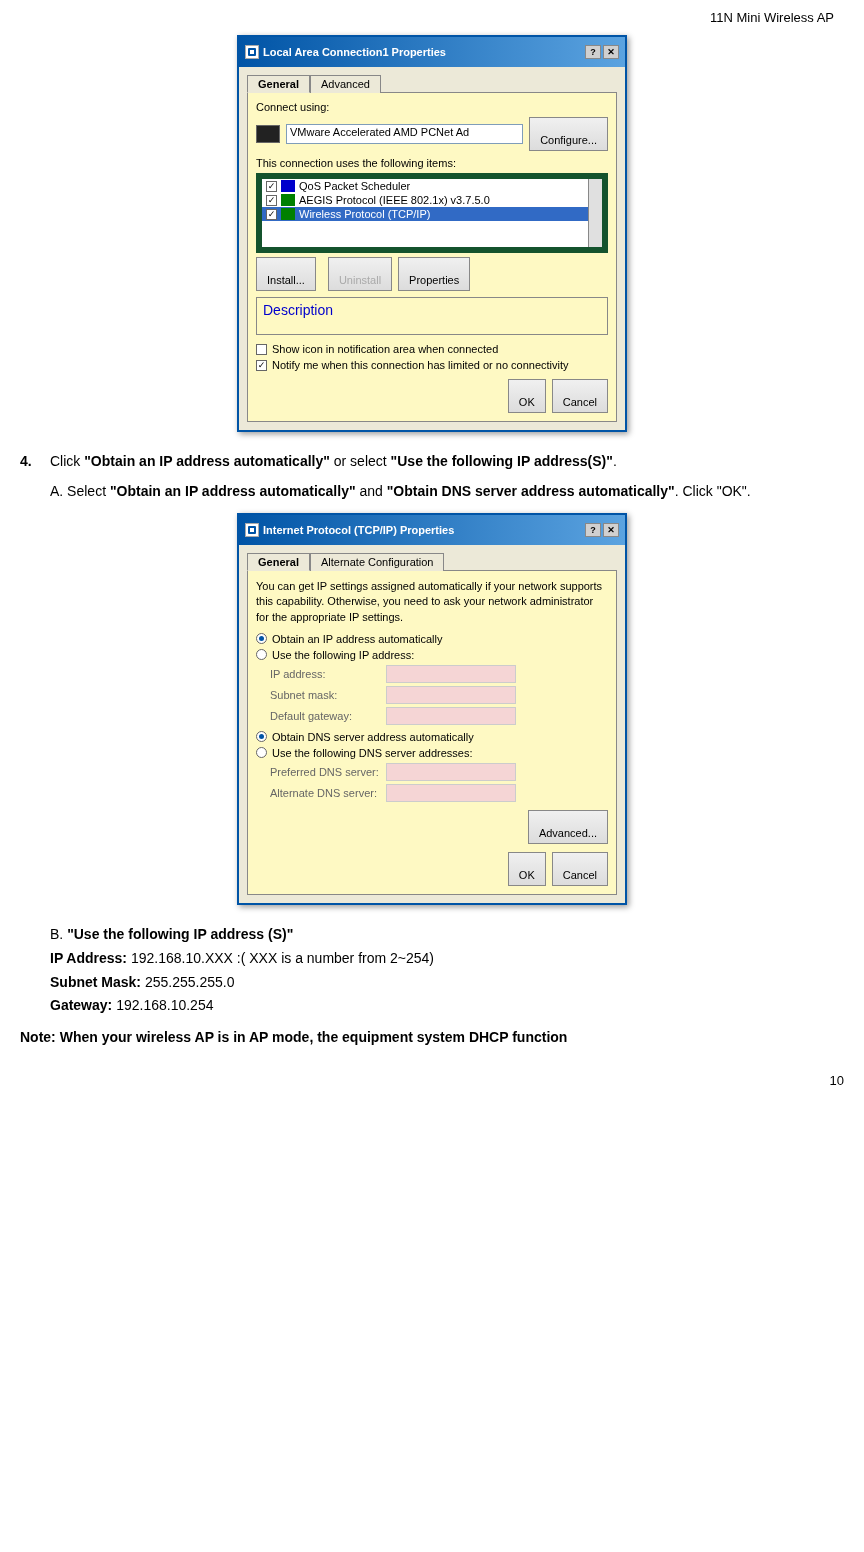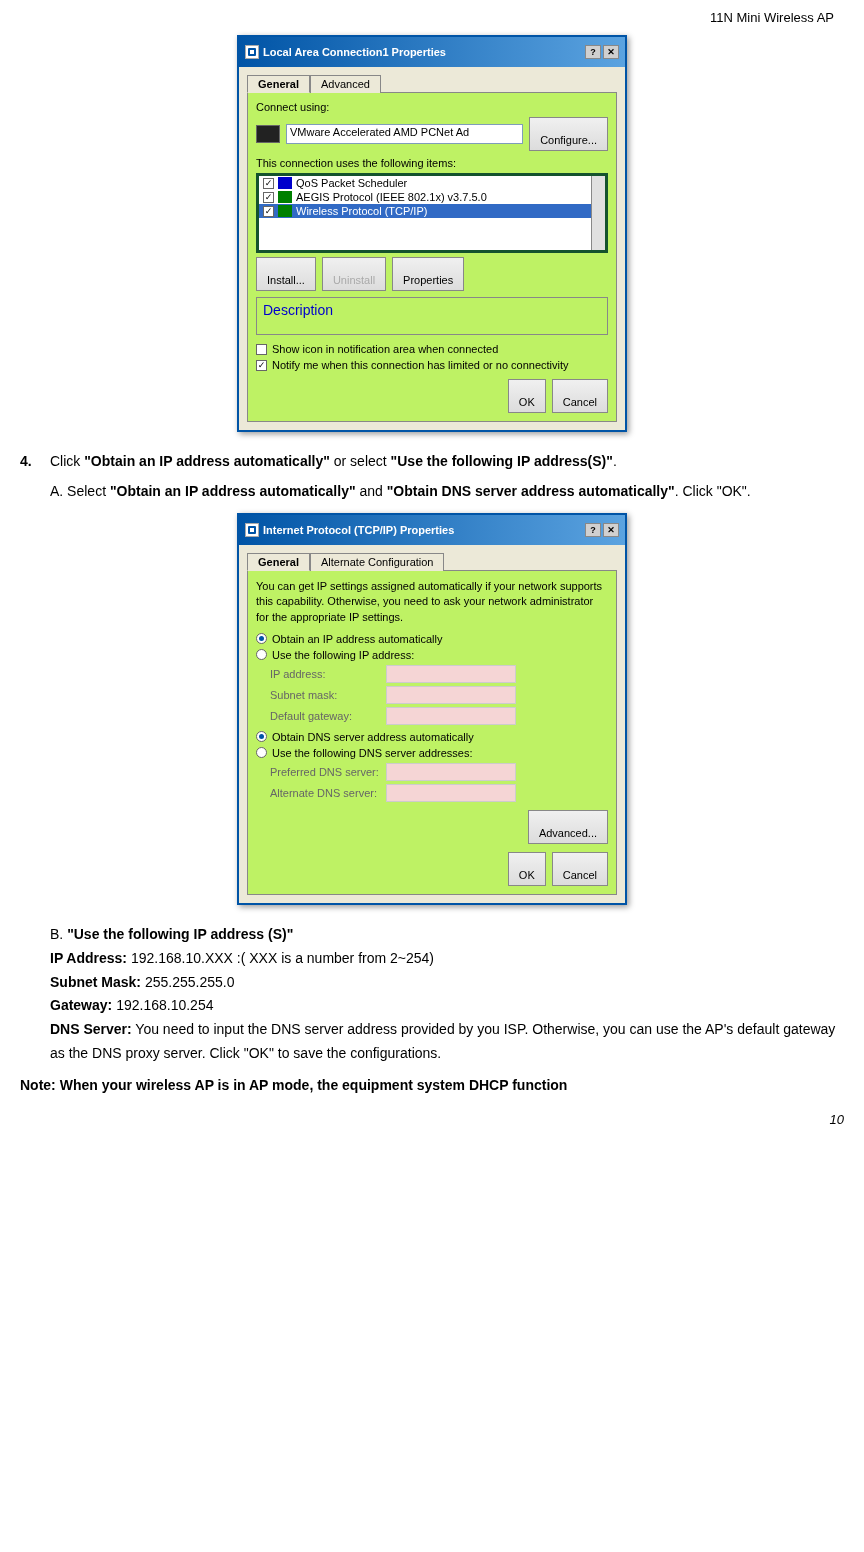--- a/index.html
+++ b/index.html
@@ -93,21 +93,21 @@
     }
     .win-tab.active {
       background: #ECE9D8;
       font-weight: bold;
       z-index: 1;
       border-bottom: 1px solid #ECE9D8;
     }
     .win-tab-content {
       border: 1px solid #888;
       padding: 8px;
-      background: #bef264;
+      background: #fef9c3;
     }
     .win-row {
       display: flex;
       align-items: center;
       margin-bottom: 6px;
       gap: 6px;
     }
     .win-input-box {
       flex: 1;
       border: 1px solid #7f9db9;
@@ -123,21 +123,21 @@
       font-size: 11px;
       cursor: pointer;
       font-family: 'Tahoma', Arial, sans-serif;
       height: 22px;
     }
     .win-section-label {
       font-size: 11px;
       margin-bottom: 4px;
     }
     .win-listbox {
-      border: 3px solid #14532d;
+      border: 6px solid #14532d;
       background: #fff;
       height: 80px;
       overflow: hidden;
       margin-bottom: 4px;
     }
     .win-listbox-item {
       padding: 1px 4px;
       font-size: 11px;
       display: flex;
       align-items: center;
@@ -282,22 +282,21 @@
     }
     .note-section {
       font-size: 14px;
       font-weight: bold;
       line-height: 1.6;
       margin-top: 8px;
     }
     .page-number {
       text-align: right;
       font-size: 13px;
-      margin-top: 16px;
-      font-style: italic;
+      margin-top: 24px;
     }
   </style>
 </head>
 <body>
 
 <div class="page-header">
   <span>11N Mini Wireless AP</span>
 </div>
 
 <div class="dialog-wrapper">
@@ -350,21 +349,21 @@
                 <div style="width:14px;height:12px;background:#008000;display:inline-block;flex-shrink:0;"></div>
                 <span>Wireless Protocol (TCP/IP)</span>
               </div>
             </div>
             <div class="win-scrollbar"></div>
           </div>
         </div>
 
         <div class="win-btns-row">
           <button class="win-btn">Install...</button>
-          <button class="win-btn" style="color:#aaa;">Uninstall</button>
+          <button class="win-btn" style="color:#aaa;margin-left:6px;">Uninstall</button>
           <button class="win-btn">Properties</button>
         </div>
 
         <div class="win-description-box">
           <div class="win-description-title">Description</div>
         </div>
 
         <div class="win-checkbox-row">
           <div class="win-checkbox"></div>
           <span>Show icon in notification area when connected</span>
@@ -490,23 +489,19 @@
     <span>192.168.10.XXX :( XXX is a number from 2~254)</span>
   </div>
   <div>
     <strong>Subnet Mask:</strong>
     <span>255.255.255.0</span>
   </div>
   <div>
     <strong>Gateway:</strong>
     <span>192.168.10.254</span>
   </div>
-  <div>
-    <strong>DNS Server:</strong>
-    <span>You need to input the DNS server address provided by you ISP. Otherwise, you can use the AP's default gateway as the DNS proxy server. Click "OK" to save the configurations.</span>
-  </div>
 </div>
 
 <div class="note-section">
   <span>Note: When your wireless AP is in AP mode, the equipment system DHCP function</span>
 </div>
 
 <div class="page-number">10</div>
 
 </body></html>

